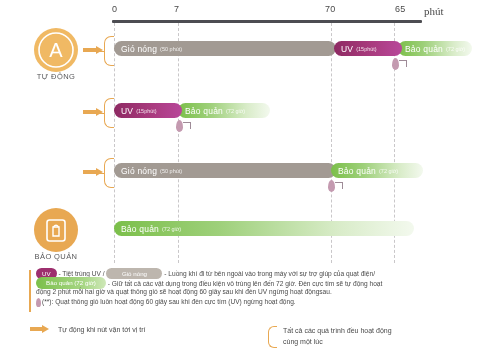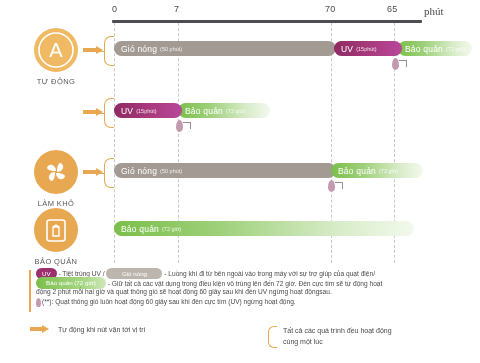--- a/index.html
+++ b/index.html
@@ -21,21 +21,21 @@
   .gridline{position:absolute;top:23px;width:0;border-left:1px dashed #c9c7c9;height:240px;}
 
   
   .row{position:absolute;left:0;width:480px;height:62px;}
   .r1{top:28px;} .r2{top:90px;} .r3{top:150px;} .r4{top:208px;}
 
   .icon-wrap{position:absolute;left:26px;top:0;width:60px;text-align:center;}
   .circle{width:44px;height:44px;border-radius:50%;background:#e8a852;margin:0 auto;
           position:relative;display:flex;align-items:center;justify-content:center;}
   .circle.ring{background:#f0b964;}
-  .icon-label{font-size:7.5px;color:#58585a;margin-top:5px;letter-spacing:.4px;white-space:nowrap;}
+  .icon-label{font-size:7.5px;color:#58585a;letter-spacing:.4px;white-space:nowrap;}
 
   .arrow{position:absolute;left:83px;top:18px;width:22px;height:8px;}
   .arrow .stem{position:absolute;left:0;top:2px;width:14px;height:4px;background:#e8a852;}
   .arrow .head{position:absolute;left:13px;top:0;width:0;height:0;
     border-top:4px solid transparent;border-bottom:4px solid transparent;border-left:7px solid #e8a852;}
 
   .brace{position:absolute;left:104px;top:8px;width:9px;height:28px;
     border-left:1.4px solid #e8a852;border-top:1.4px solid #e8a852;border-bottom:1.4px solid #e8a852;
     border-radius:7px 0 0 7px;}
   .brace:after{content:"";position:absolute;left:-6px;top:50%;width:6px;height:1.4px;background:#e8a852;}
@@ -85,21 +85,21 @@
 </head>
 <body>
 
 <div class="chart">
 
   <div>
     <div class="axis"></div>
     <div class="axis-label" style="left:112px">0</div>
     <div class="axis-label" style="left:174px">7</div>
     <div class="axis-label" style="left:325px">70</div>
-    <div class="axis-label" style="left:387px">65</div>
+    <div class="axis-label" style="left:395px">65</div>
     <div class="axis-unit" style="left:424px">phút</div>
 
     <div class="gridline" style="left:114px"></div>
     <div class="gridline" style="left:178px"></div>
     <div class="gridline" style="left:331px"></div>
     <div class="gridline" style="left:394px"></div>
   </div>
 
   <div class="row r1">
     <div class="icon-wrap">
@@ -152,33 +152,20 @@
         <span class="dur">(15phút)</span>
       </div>
       <div class="uvmark" style="left:176px;top:30px">
         <div class="drop"></div>
           <div class="tick"></div>
       </div>
     </div>
   </div>
 
   <div class="row r3">
-    <div class="icon-wrap">
-      <div class="circle">
-        <svg width="34" height="34" viewBox="0 0 34 34">
-          <g fill="#ffffff">
-            <path d="M17 16 C17 11 12 8 9 11 C6 14 11 16 17 16 Z"></path>
-            <path d="M18 17 C23 17 26 12 23 9 C20 6 18 11 18 17 Z"></path>
-            <path d="M17 18 C17 23 22 26 25 23 C28 20 23 18 17 18 Z"></path>
-            <path d="M16 17 C11 17 8 22 11 25 C14 28 16 23 16 17 Z"></path>
-          </g>
-        </svg>
-      </div>
-      <div class="icon-label">LÀM KHÔ</div>
-    </div>
     <div class="arrow">
         <div class="stem"></div>
         <div class="head"></div>
       </div>
     <div class="brace"></div>
     <div class="bars">
       <div class="bar bar-grey" style="left:114px;width:222px;top:13px">
         <span class="nm">Gió nóng</span>
         <span class="dur">(50 phút)</span>
       </div>

